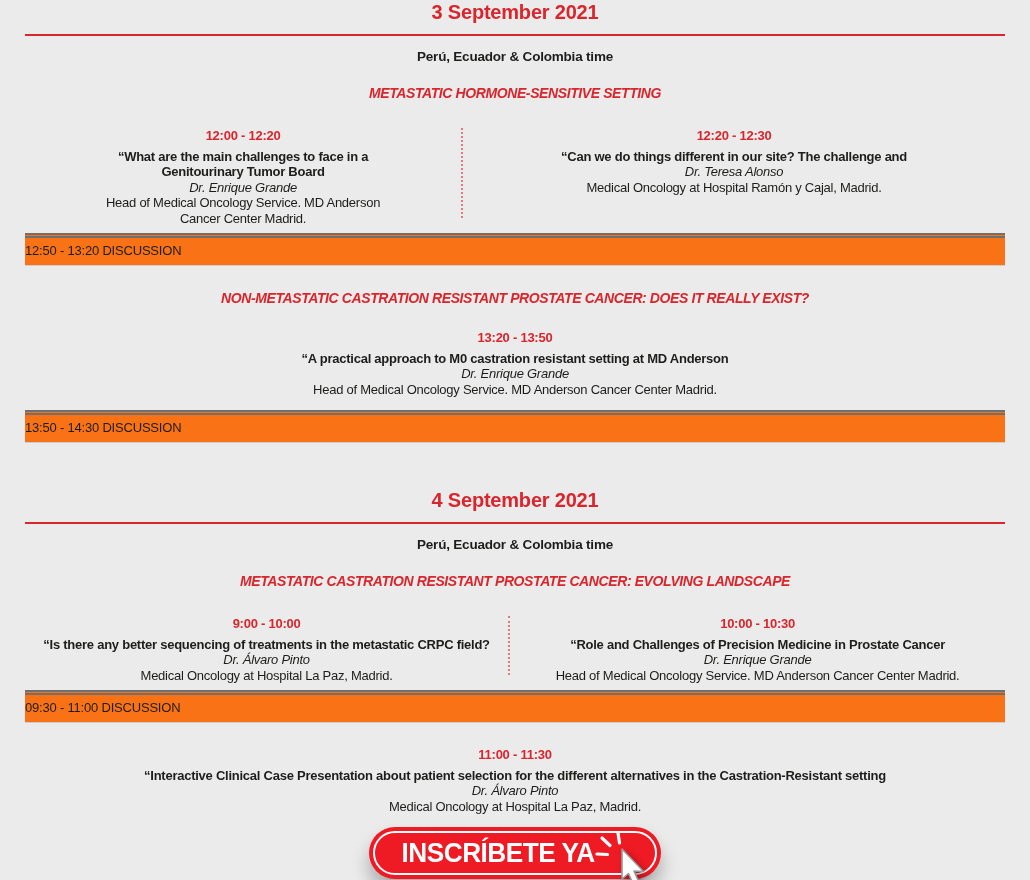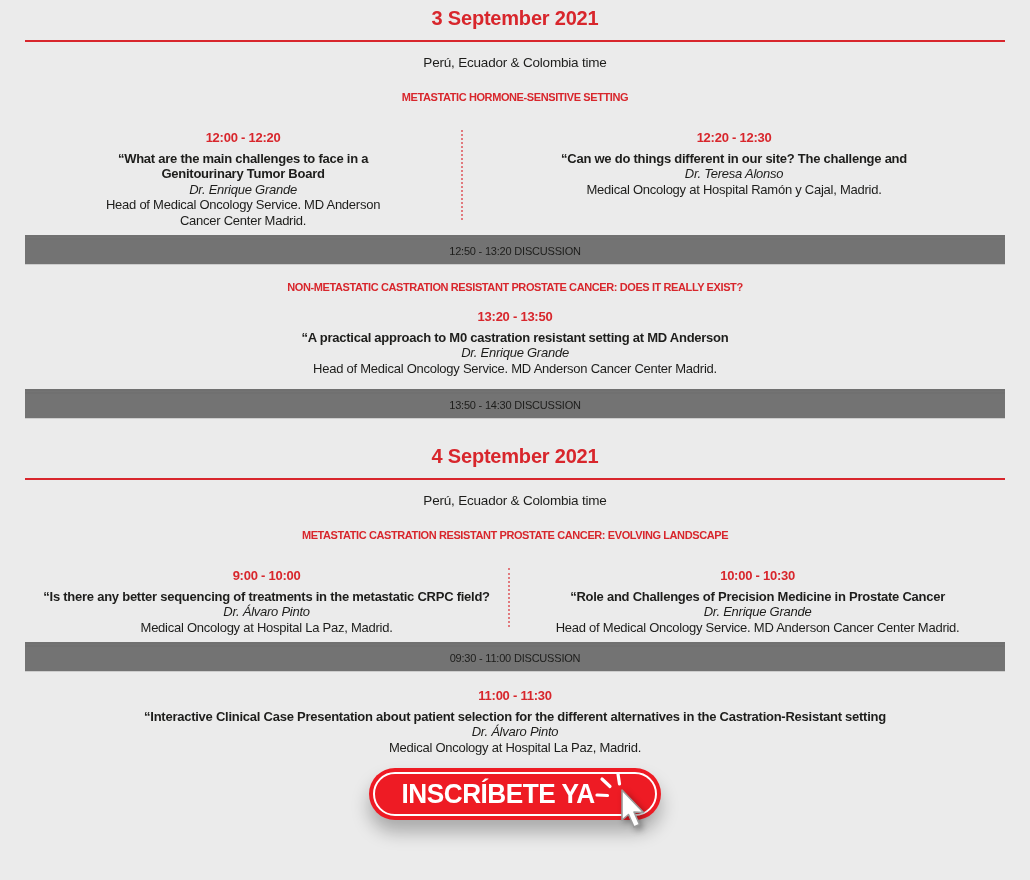--- a/index.html
+++ b/index.html
@@ -9,51 +9,51 @@
     --ink:#1d1d1b;
   }
   *{box-sizing:border-box;margin:0;padding:0}
   body{
     width:1030px;height:880px;overflow:hidden;
     background:var(--bg);color:var(--ink);
     font-family:"Liberation Sans","DejaVu Sans",sans-serif;
   }
   .wrap{padding:0 25px}
   .day-title{
-    padding-top:7px;text-align:center;font-weight:700;
+    padding-top:1px;text-align:center;font-weight:700;
     font-size:20px;line-height:22px;color:var(--accent);letter-spacing:-0.2px;
   }
   .rule{height:2px;background:var(--accent);margin-top:11px}
-  .tz{margin-top:13px;text-align:center;font-weight:400;font-size:13.5px;letter-spacing:-0.2px}
+  .tz{margin-top:13px;text-align:center;font-weight:700;font-size:13.5px;letter-spacing:-0.2px}
   .track{
-    margin-top:21px;text-align:center;font-weight:700;font-size:11px;
-    color:var(--accent);letter-spacing:-0.4px;
+    margin-top:21px;text-align:center;font-weight:700;font-size:14px;
+    color:var(--accent);letter-spacing:-0.4px;font-style:italic;
   }
   .cols{display:flex;margin-top:27px;align-items:stretch}
   .col{text-align:center}
   .c1l{width:44.5%}
   .c1r{flex:1}
   .c2l{width:49.3%}
   .c2r{flex:1}
   .divider{border-left:2px dotted rgba(220,60,66,.65);margin-bottom:8px}
   .session{font-size:13px;line-height:15.5px;letter-spacing:-0.25px;text-align:center}
   .time{color:var(--accent);font-weight:700;font-size:13px;margin-bottom:5px}
   .stitle{font-weight:700}
   .stitle div{white-space:nowrap}
   .speaker{font-style:italic}
   .disc{
-    margin-top:7px;background:#737373;
+    margin-top:7px;background:#f97316;
     border-top:5px double #707070;border-bottom:1px solid #cdcdcd;
-    text-align:center;font-size:11px;letter-spacing:-0.2px;
+    font-size:13px;letter-spacing:-0.2px;
     padding:5px 0 7px;
   }
-  .mt16{margin-top:16px}
+  .mt16{margin-top:24px}
   .mt19{margin-top:13px}
   .mt25{margin-top:25px}
-  .day2-title{padding-top:26px}
+  .day2-title{padding-top:46px}
   .cta{
     position:relative;margin:13px auto 0;width:292px;height:52px;
     background:var(--button-red);border-radius:28px;
     display:flex;align-items:center;justify-content:center;
     color:#fff;font-weight:700;font-size:27px;letter-spacing:-0.5px;
     box-shadow:0 12px 18px rgba(0,0,0,.28);cursor:pointer;
   }
   .cta::before{
     content:"";position:absolute;inset:4px;border:2px solid #fff;
     border-radius:23px;pointer-events:none;

